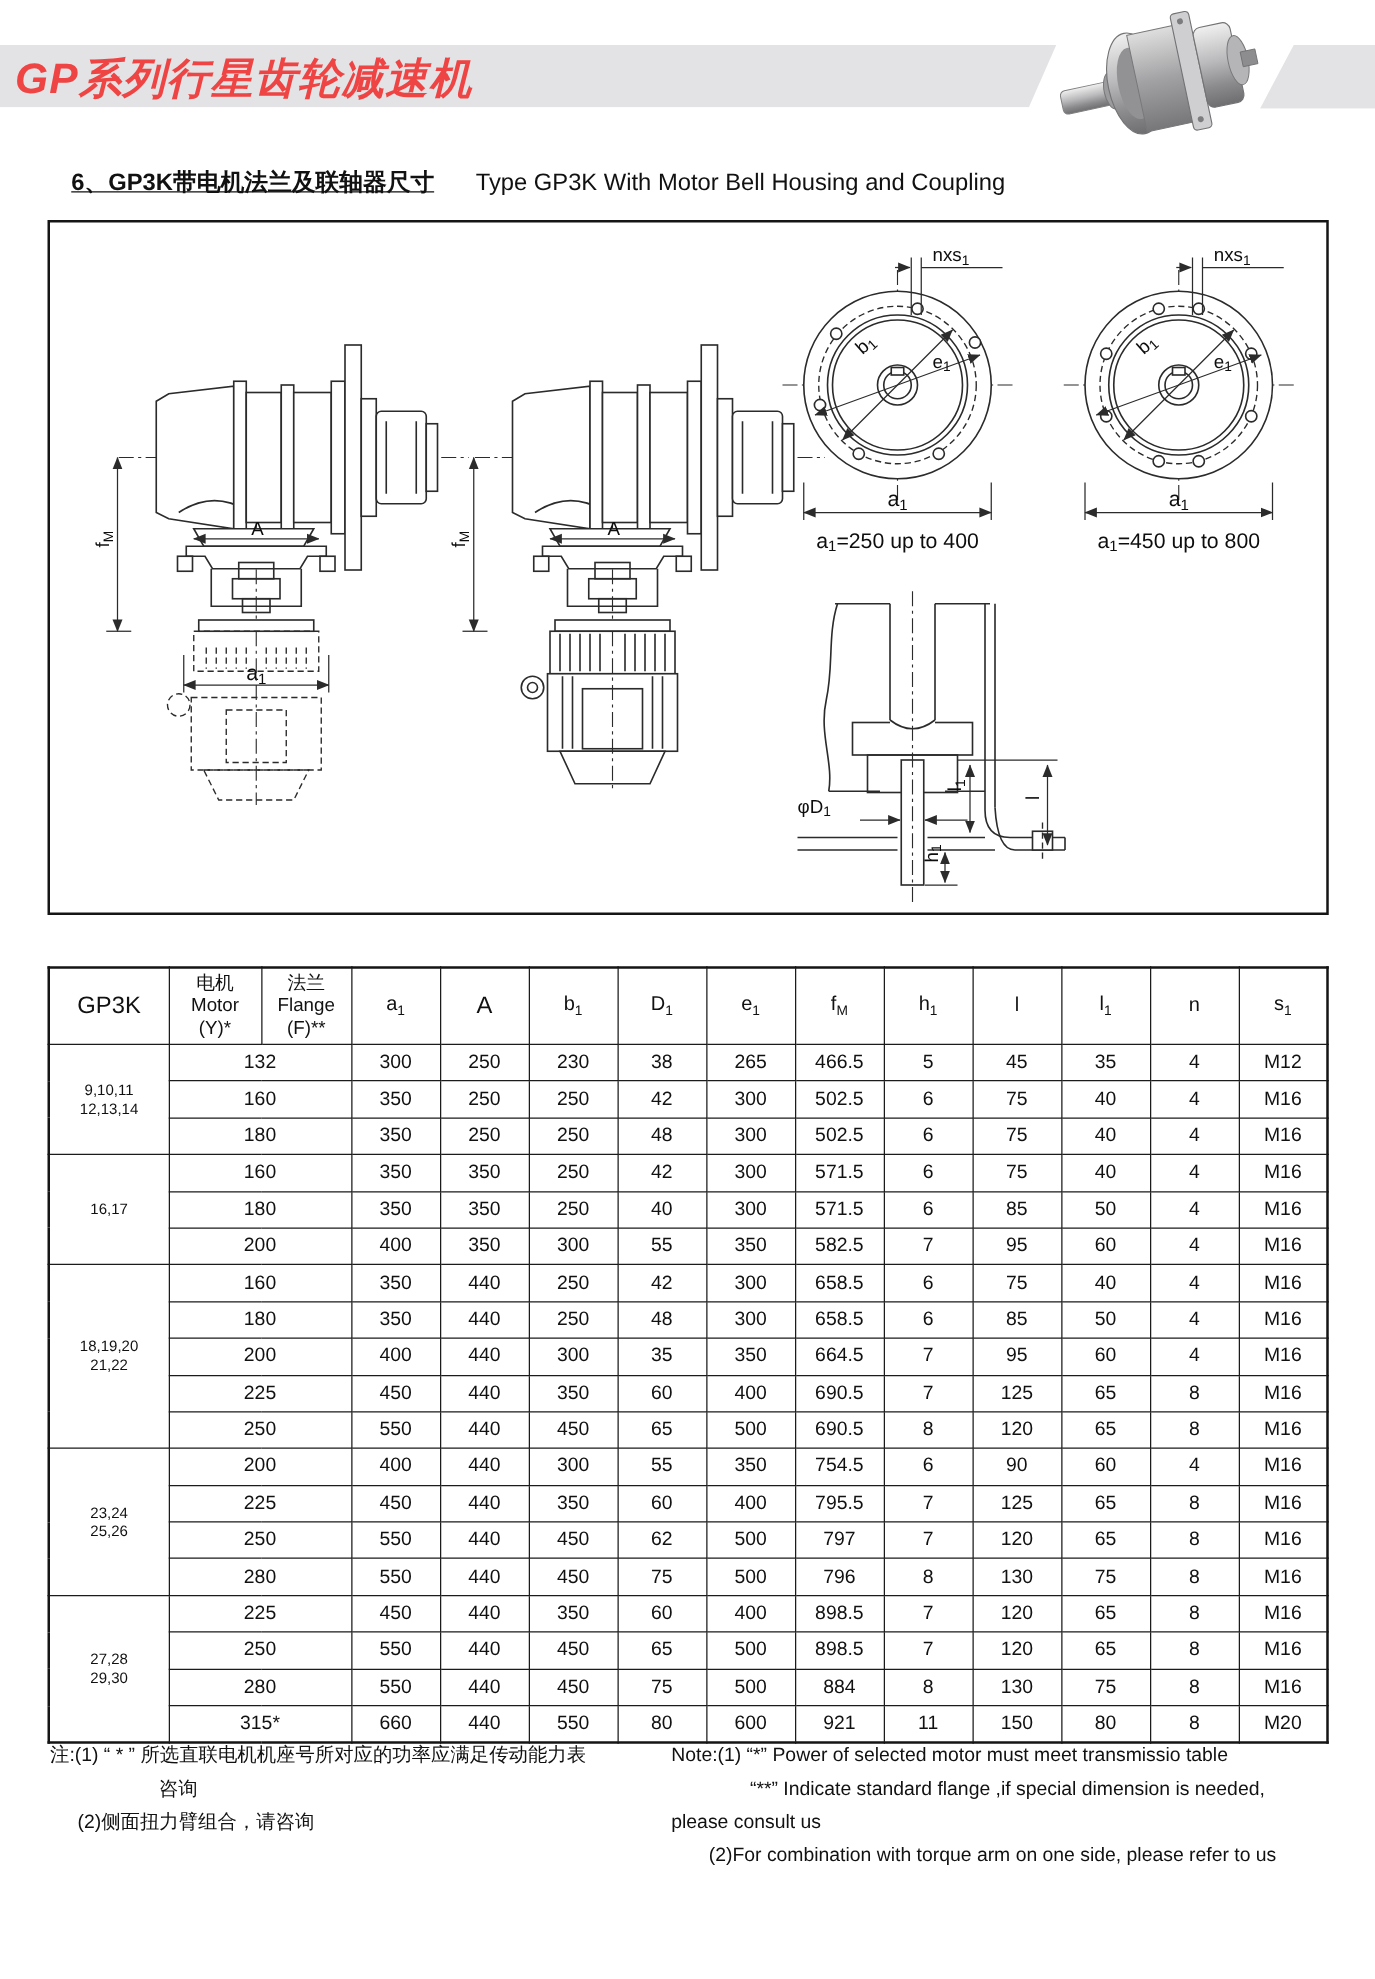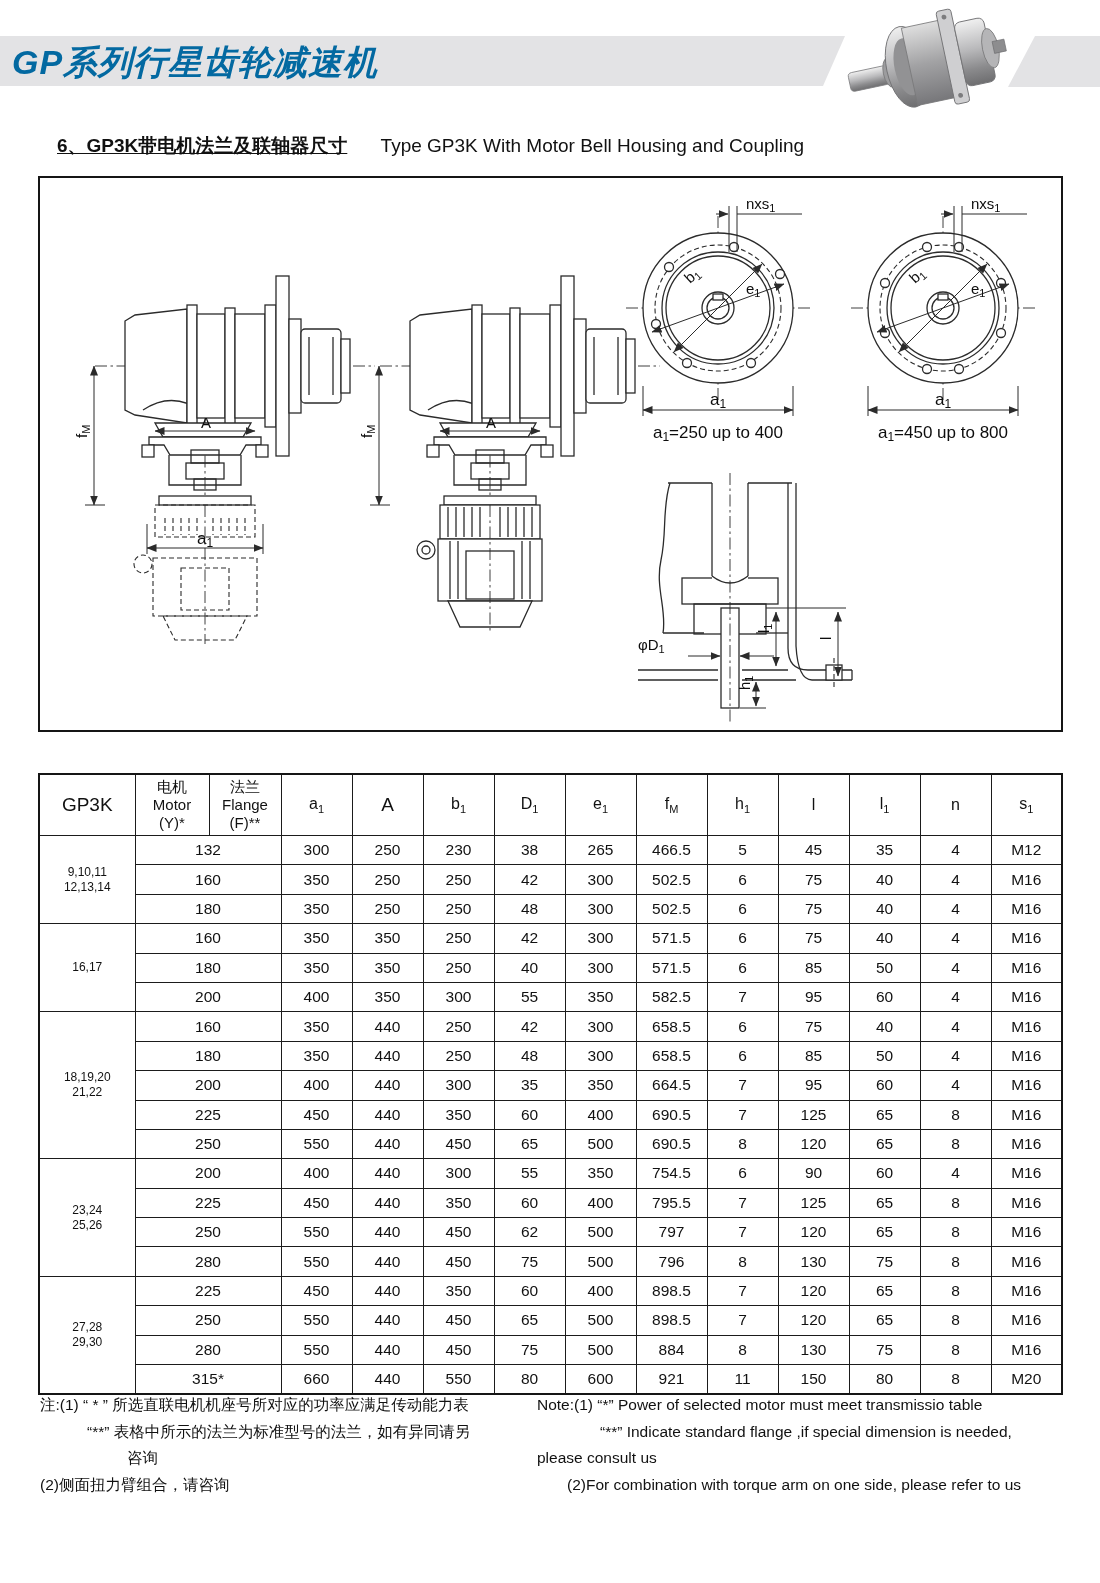--- a/index.html
+++ b/index.html
@@ -3,21 +3,21 @@
 <meta charset="utf-8">
 <style>
   html,body{margin:0;padding:0;background:#fff;}
   body{width:1100px;height:1583px;position:relative;font-family:"Liberation Sans",sans-serif;color:#111;overflow:hidden;}
   
   .band{position:absolute;left:0;top:36px;width:845px;height:50px;background:#e3e3e5;
         clip-path:polygon(0 0,100% 0,calc(100% - 22px) 100%,0 100%);}
   .band-right{position:absolute;left:1008px;top:36px;width:92px;height:51px;background:#e3e3e5;
         clip-path:polygon(27px 0,100% 0,100% 100%,0 100%);}
   .main-title{position:absolute;left:12px;top:40px;font-size:34px;font-weight:bold;font-style:italic;
-        letter-spacing:1px;color:#0369a1;white-space:nowrap;}
+        letter-spacing:1px;color:#ef4444;white-space:nowrap;}
   .photo{position:absolute;left:845px;top:2px;width:170px;height:118px;}
   
   .subtitle{position:absolute;left:57px;top:133px;font-size:19px;white-space:nowrap;}
   .subtitle .cn{font-weight:bold;text-decoration:underline;}
   .subtitle .en{font-weight:normal;margin-left:28px;}
   
   .drawbox{position:absolute;left:38px;top:176px;width:1021px;height:552px;border:2.5px solid #151515;background:#fff;}
   svg text{font-family:"Liberation Sans",sans-serif;}
   .ln{fill:none;stroke:#2b2b2b;stroke-width:1.3;}
   .lnw{fill:#fff;stroke:#2b2b2b;stroke-width:1.3;}
@@ -36,21 +36,21 @@
   .spec-table thead th .dimh{font-size:16px;}
   .spec-table sub{font-size:11px;}
   .spec-table tbody td{height:28.4px;font-size:15.5px;}
   .spec-table tbody td.gcell{font-size:12px;line-height:1.25;}
   
   .notes-cn{position:absolute;left:40px;top:1392px;width:480px;font-size:15.5px;line-height:1.72;}
   .notes-en{position:absolute;left:537px;top:1392px;width:560px;font-size:15.5px;line-height:1.72;}
   .nl{white-space:nowrap;}
   .notes-cn .nl-1{margin-left:47px;}
   .notes-cn .nl-2{margin-left:87px;}
-  .notes-cn .nl-3{}
+  .notes-cn .nl-3{margin-left:22px;}
   .notes-en .nl-1{margin-left:63px;}
   .notes-en .nl-2{}
   .notes-en .nl-3{margin-left:30px;}
 </style>
 </head>
 <body>
 
 <div class="band"></div>
 <div class="band-right"></div>
 <div class="main-title">GP系列行星齿轮减速机</div>
@@ -638,21 +638,20 @@
         <td>150</td>
         <td>80</td>
         <td>8</td>
         <td>M20</td>
       </tr>
     </tbody>
 </table>
 
 <div class="notes-cn">
   <div class="nl nl-0">注:(1) “ * ”  所选直联电机机座号所对应的功率应满足传动能力表</div>
-  <div class="nl nl-1">“**” 表格中所示的法兰为标准型号的法兰，如有异同请另</div>
   <div class="nl nl-2">咨询</div>
   <div class="nl nl-3">(2)侧面扭力臂组合，请咨询</div>
 </div>
 <div class="notes-en">
   <div class="nl nl-0">Note:(1) “*”  Power of selected motor must meet transmissio table</div>
   <div class="nl nl-1">“**” Indicate standard flange ,if special dimension is needed,</div>
   <div class="nl nl-2">please  consult us</div>
   <div class="nl nl-3">(2)For combination with torque arm on one side, please refer to us</div>
 </div>
 

